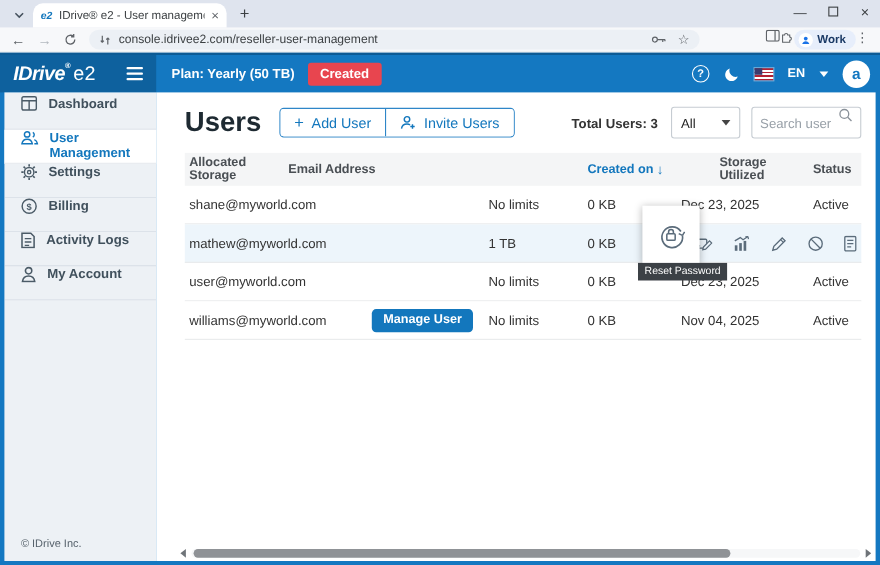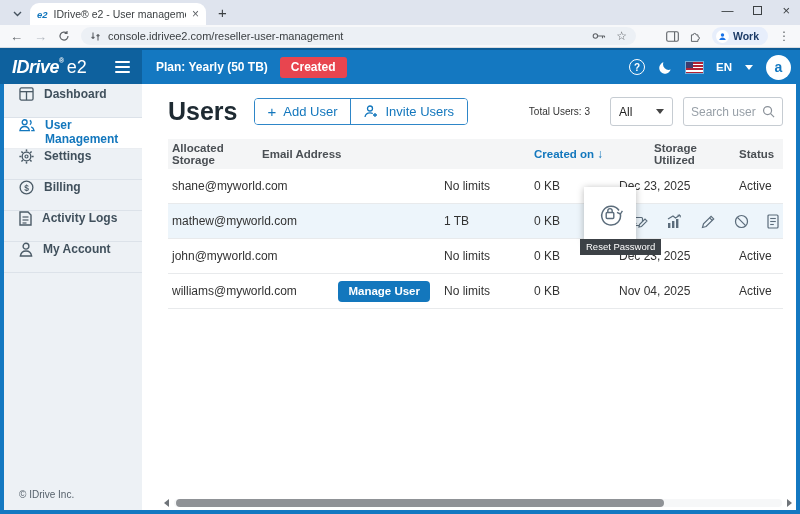--- a/index.html
+++ b/index.html
@@ -19,21 +19,21 @@
   .win-min{font-size:12px}
   .win-max{width:9px;height:9px;border:1.2px solid #3c4043}
   .win-close{font-size:13px}
   .toolbar{height:23px;background:#f7f8fa;border-bottom:1px solid #d8dce1;display:flex;align-items:center;padding:0 10px;gap:11px}
   .nav-ic{font-size:13px;color:#5f6368;line-height:1}
   .nav-ic.disabled{color:#b3b8bf}
   .omnibox{width:555px;height:18px;background:#ecf0f5;border-radius:9px;display:flex;align-items:center;padding:0 9px;gap:7px}
   .url-text{font-size:11px;color:#3c4043;white-space:nowrap}
   .omni-right{margin-left:auto;display:flex;align-items:center;gap:10px;color:#5f6368}
   .star{font-size:12px;color:#5f6368}
-  .tb-right{margin-left:auto;display:flex;align-items:center;gap:10px}
+  .tb-right{margin-left:auto;display:flex;align-items:flex-start;}
   .profile-chip{height:18px;background:#e7eefb;border-radius:9px;display:flex;align-items:center;gap:4px;padding:0 9px 0 4px;font-size:10.5px;color:#1b3a66;font-weight:bold}
   .chip-avatar{width:13px;height:13px;border-radius:50%;background:#fff;display:flex;align-items:center;justify-content:center}
   .kebab{font-size:12px;color:#5f6368}
 
   
   .app{height:466px;background:#1478c1;display:flex;flex-direction:column}
   .app-header{height:36px;border-top:2px solid #0d5b95;display:flex;align-items:center;flex:0 0 auto}
   .logo-zone{width:142px;height:100%;background:#0e619e;display:flex;align-items:center;padding:0 12px;color:#fff}
   .logo{font-size:18px;font-weight:bold;font-style:italic;letter-spacing:-.5px;white-space:nowrap}
   .logo sup{font-size:7px;font-style:normal;vertical-align:top}
@@ -60,24 +60,24 @@
 
   .main{flex:1;background:#fff;position:relative;padding:13px 13px 0 26px;min-width:0}
   .main-top{display:flex;align-items:center}
   .page-title{font-size:25px;font-weight:bold;color:#1e2a32;margin-right:16px}
   .btn-group{display:flex;border:1px solid #2e86c8;border-radius:4px;overflow:hidden;height:27px;background:#fff}
   .btn-blue{display:flex;align-items:center;gap:7px;padding:0 13px;color:#1377bd;font-size:13px;background:#fff;border:none;font-family:inherit;cursor:pointer}
   .btn-blue.second{border-left:1px solid #2e86c8}
   .plus-g{font-size:15px;line-height:1}
   .btn-outline{height:27px;display:flex;align-items:center;gap:7px;padding:0 12px;border:1px solid #b6bcc2;border-radius:4px;font-size:12.5px;color:#333;background:#fff;margin-left:16px;font-family:inherit;cursor:pointer}
   .right-cluster{margin-left:auto;display:flex;align-items:center;gap:10px}
-  .total-users{font-size:10px;font-weight:normal;color:#333;margin-right:10px}
+  .total-users{font-size:12px;font-weight:bold;color:#333;margin-right:2px}
   .filter-select{width:63px;height:29px;border:1px solid #c6ccd2;border-radius:3px;display:flex;align-items:center;justify-content:space-between;padding:0 8px;font-size:12px;color:#222;background:#fff;cursor:pointer}
   .caret-d{width:0;height:0;border-left:4px solid transparent;border-right:4px solid transparent;border-top:5px solid #444}
-  .search-box{width:100px;height:29px;border:1px solid #c6ccd2;border-radius:3px;display:flex;align-items:center;padding:0 7px;gap:3px;background:#fff}
+  .search-box{width:100px;height:29px;border:1px solid #c6ccd2;border-radius:3px;display:flex;padding:0 7px;gap:3px;background:#fff}
   .search-box input{border:none;outline:none;width:68px;font-size:12px;color:#333;font-family:inherit;background:transparent}
   .search-box input::placeholder{color:#98a0a8}
 
   
   .utable{margin-top:13px;position:relative}
   .thead{display:flex;background:#f4f5f6;height:30px;align-items:center;font-size:11.5px;font-weight:bold;color:#4a4f54}
   .trow{display:flex;height:35px;align-items:center;font-size:12px;color:#333;border-bottom:1px solid #e8eaec;position:relative;background:#fff}
   .trow.hovered{background:#edf5fb;z-index:2}
   .cell{padding-left:4px}
   .c-email{flex:0 0 272px;display:flex;align-items:center}
@@ -387,21 +387,21 @@
                   <path d="M23.4 13l2-3.2M23.4 13l-3.4-1.6" stroke="currentColor" stroke-width="1.4" fill="none"></path>
                   <rect x="9.2" y="11.5" width="7.6" height="6" rx="1" stroke="currentColor" stroke-width="1.4" fill="none"></rect>
                   <path d="M10.8 11.5V9.8a2.2 2.2 0 0 1 4.4 0v1.7" stroke="currentColor" stroke-width="1.4" fill="none"></path>
                 </svg>
             </span>
           </div>
           <div class="tooltip">Reset Password</div>
         </div>
 
         <div class="trow">
-          <span class="cell c-email">john@myworld.com</span>
+          <span class="cell c-email">user@myworld.com</span>
           <span class="cell c-alloc">No limits</span>
           <span class="cell c-util">0 KB</span>
           <span class="cell c-created">Dec 23, 2025</span>
           <span class="cell c-status">Active</span>
         </div>
 
         <div class="trow">
           <span class="cell c-email">
             <span>williams@myworld.com</span>
             <button class="manage-btn">Manage User</button>

